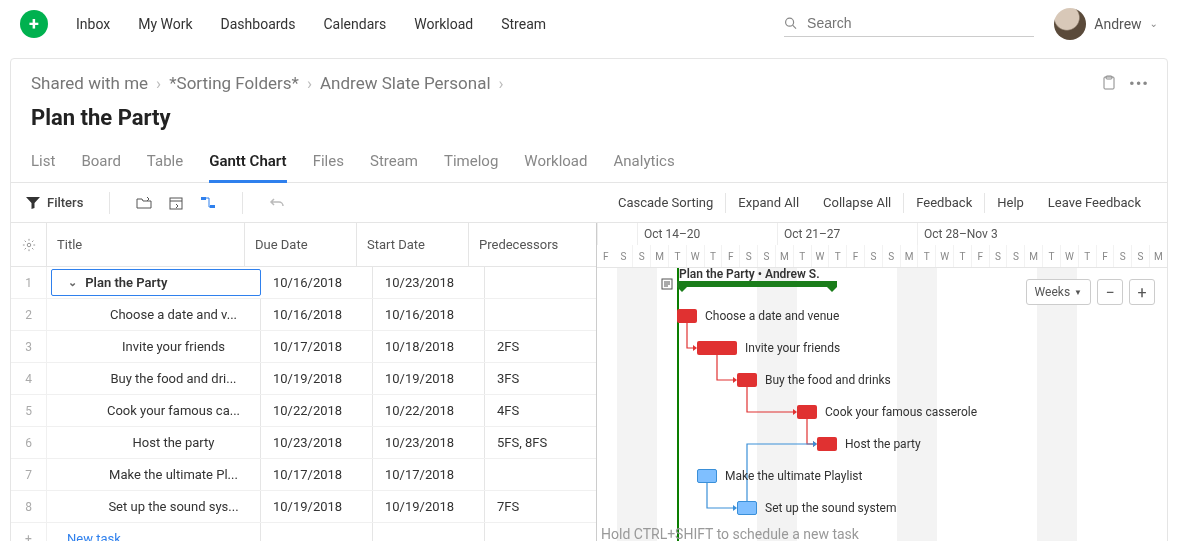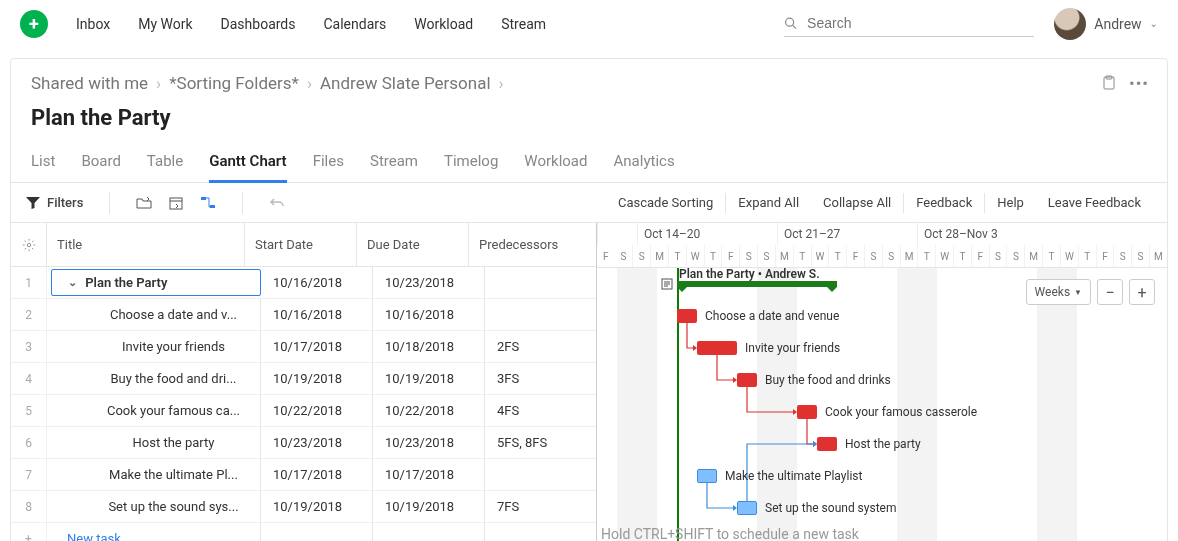--- a/index.html
+++ b/index.html
@@ -217,22 +217,22 @@
 
     <div class="grid-left">
       <div class="grid-header">
         <div class="gear-cell">
           <svg width="14" height="14" viewBox="0 0 16 16">
               <circle cx="8" cy="8" r="2" fill="none" stroke="#888"></circle>
               <path d="M8 1v2M8 13v2M1 8h2M13 8h2M3 3l1.5 1.5M11.5 11.5L13 13M13 3l-1.5 1.5M4.5 11.5L3 13" stroke="#888"></path>
             </svg>
         </div>
         <div class="col title">Title</div>
+        <div class="col due">Due Date</div>
         <div class="col start">Start Date</div>
-        <div class="col due">Due Date</div>
         <div class="col pred">Predecessors</div>
       </div>
       <div class="grid-body" id="grid-body">
           <div class="row selected">
             <div class="cell num">1</div>
             <div class="cell title ">
               <span class="expand-caret">⌄</span>
               <span>Plan the Party</span>
             </div>
             <div class="cell start">10/16/2018</div>

